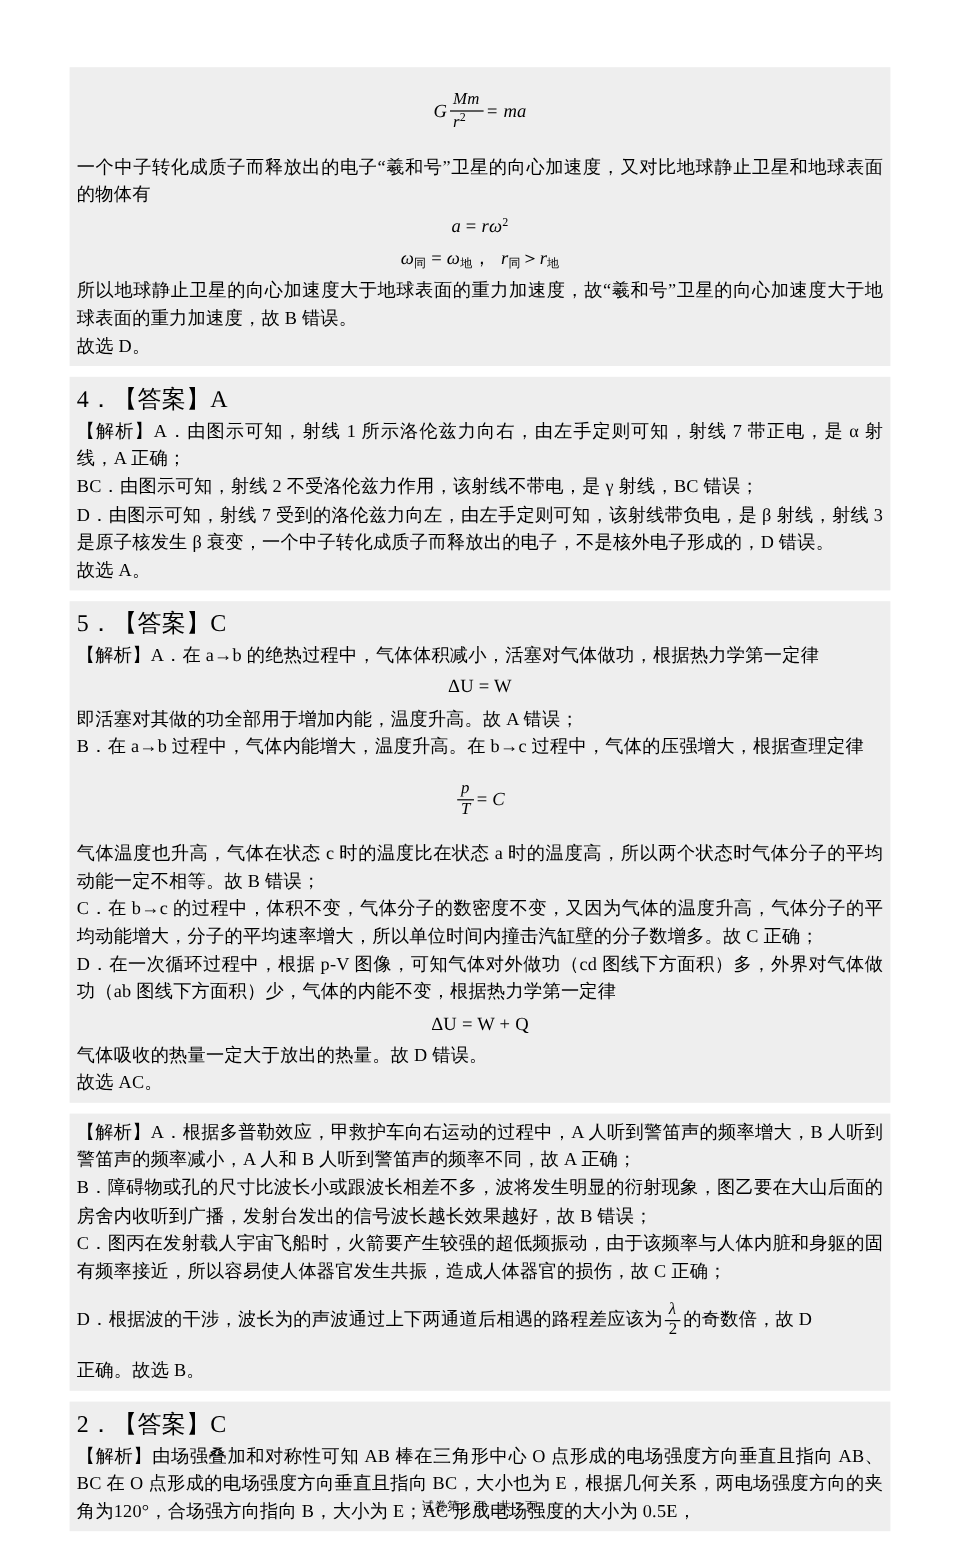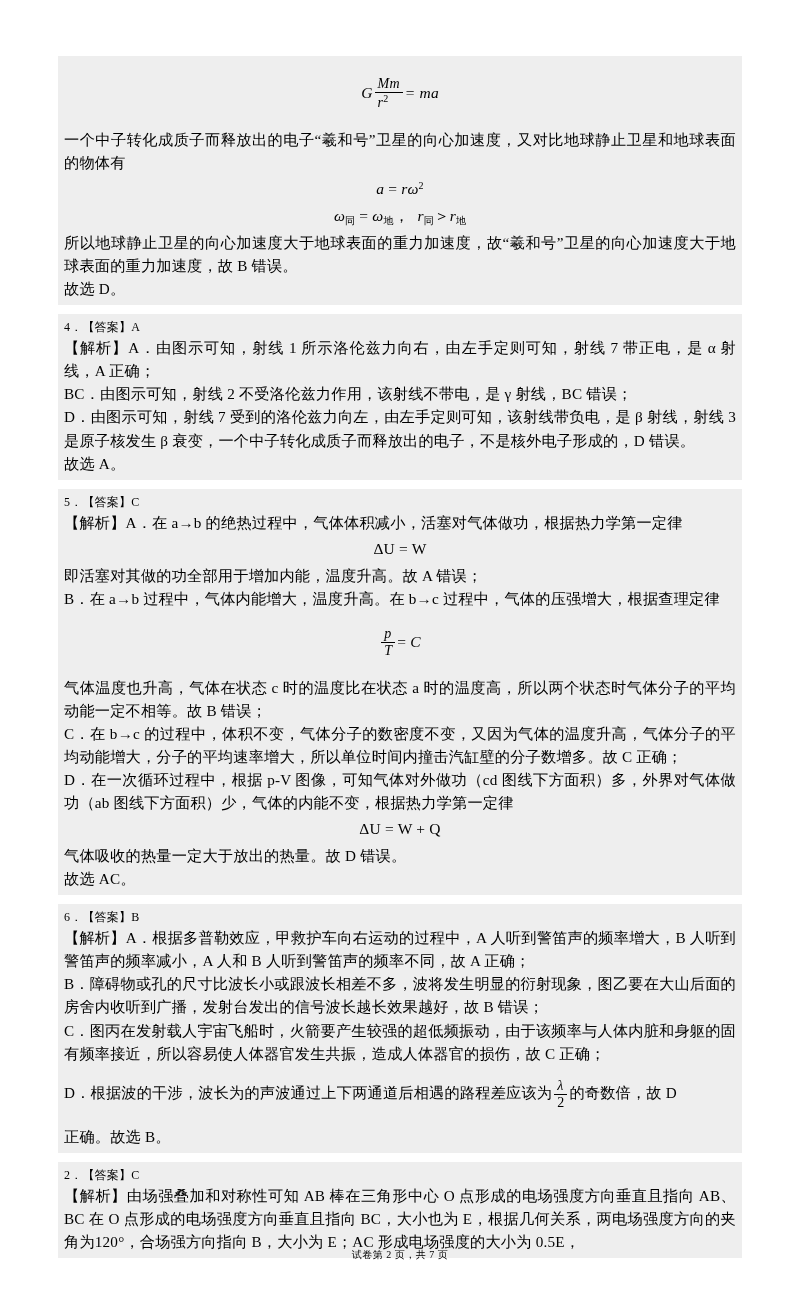--- a/index.html
+++ b/index.html
@@ -53,21 +53,21 @@
   }
   .frac .den {
     display: block;
     padding: 0 3px;
     font-size: 14px;
     line-height: 1.2;
   }
   .sub { font-size: 10px; vertical-align: -0.28em; }
   .sup { font-size: 10px; vertical-align: 0.5em; }
   .mathline { font-size: 15.5px; }
-  .ans-head { font-size: 12px; }
+  .ans-head { font-size: 20px; }
   .footer {
     position: absolute;
     left: 0;
     right: 0;
     bottom: 36px;
     text-align: center;
     font-size: 10px;
     letter-spacing: 0.5px;
   }
 </style>
@@ -110,21 +110,20 @@
     </p>
     <p>气体温度也升高，气体在状态 c 时的温度比在状态 a 时的温度高，所以两个状态时气体分子的平均动能一定不相等。故 B 错误；</p>
     <p>C．在 b→c 的过程中，体积不变，气体分子的数密度不变，又因为气体的温度升高，气体分子的平均动能增大，分子的平均速率增大，所以单位时间内撞击汽缸壁的分子数增多。故 C 正确；</p>
     <p>D．在一次循环过程中，根据 p-V 图像，可知气体对外做功（cd 图线下方面积）多，外界对气体做功（ab 图线下方面积）少，气体的内能不变，根据热力学第一定律</p>
     <p class="formula mathline">ΔU = W + Q</p>
     <p>气体吸收的热量一定大于放出的热量。故 D 错误。</p>
     <p>故选 AC。</p>
   </div>
 
   <div class="block">
-    <p class="ans-head">6．【答案】B</p>
     <p>【解析】A．根据多普勒效应，甲救护车向右运动的过程中，A 人听到警笛声的频率增大，B 人听到警笛声的频率减小，A 人和 B 人听到警笛声的频率不同，故 A 正确；</p>
     <p>B．障碍物或孔的尺寸比波长小或跟波长相差不多，波将发生明显的衍射现象，图乙要在大山后面的房舍内收听到广播，发射台发出的信号波长越长效果越好，故 B 错误；</p>
     <p>C．图丙在发射载人宇宙飞船时，火箭要产生较强的超低频振动，由于该频率与人体内脏和身躯的固有频率接近，所以容易使人体器官发生共振，造成人体器官的损伤，故 C 正确；</p>
     <p>
       <span>D．根据波的干涉，波长为的声波通过上下两通道后相遇的路程差应该为</span><span class="frac"><span class="num it">λ</span><span class="den">2</span></span><span>的奇数倍，故 D</span>
     </p>
     <p>正确。故选 B。</p>
   </div>
 
   <div class="block">

